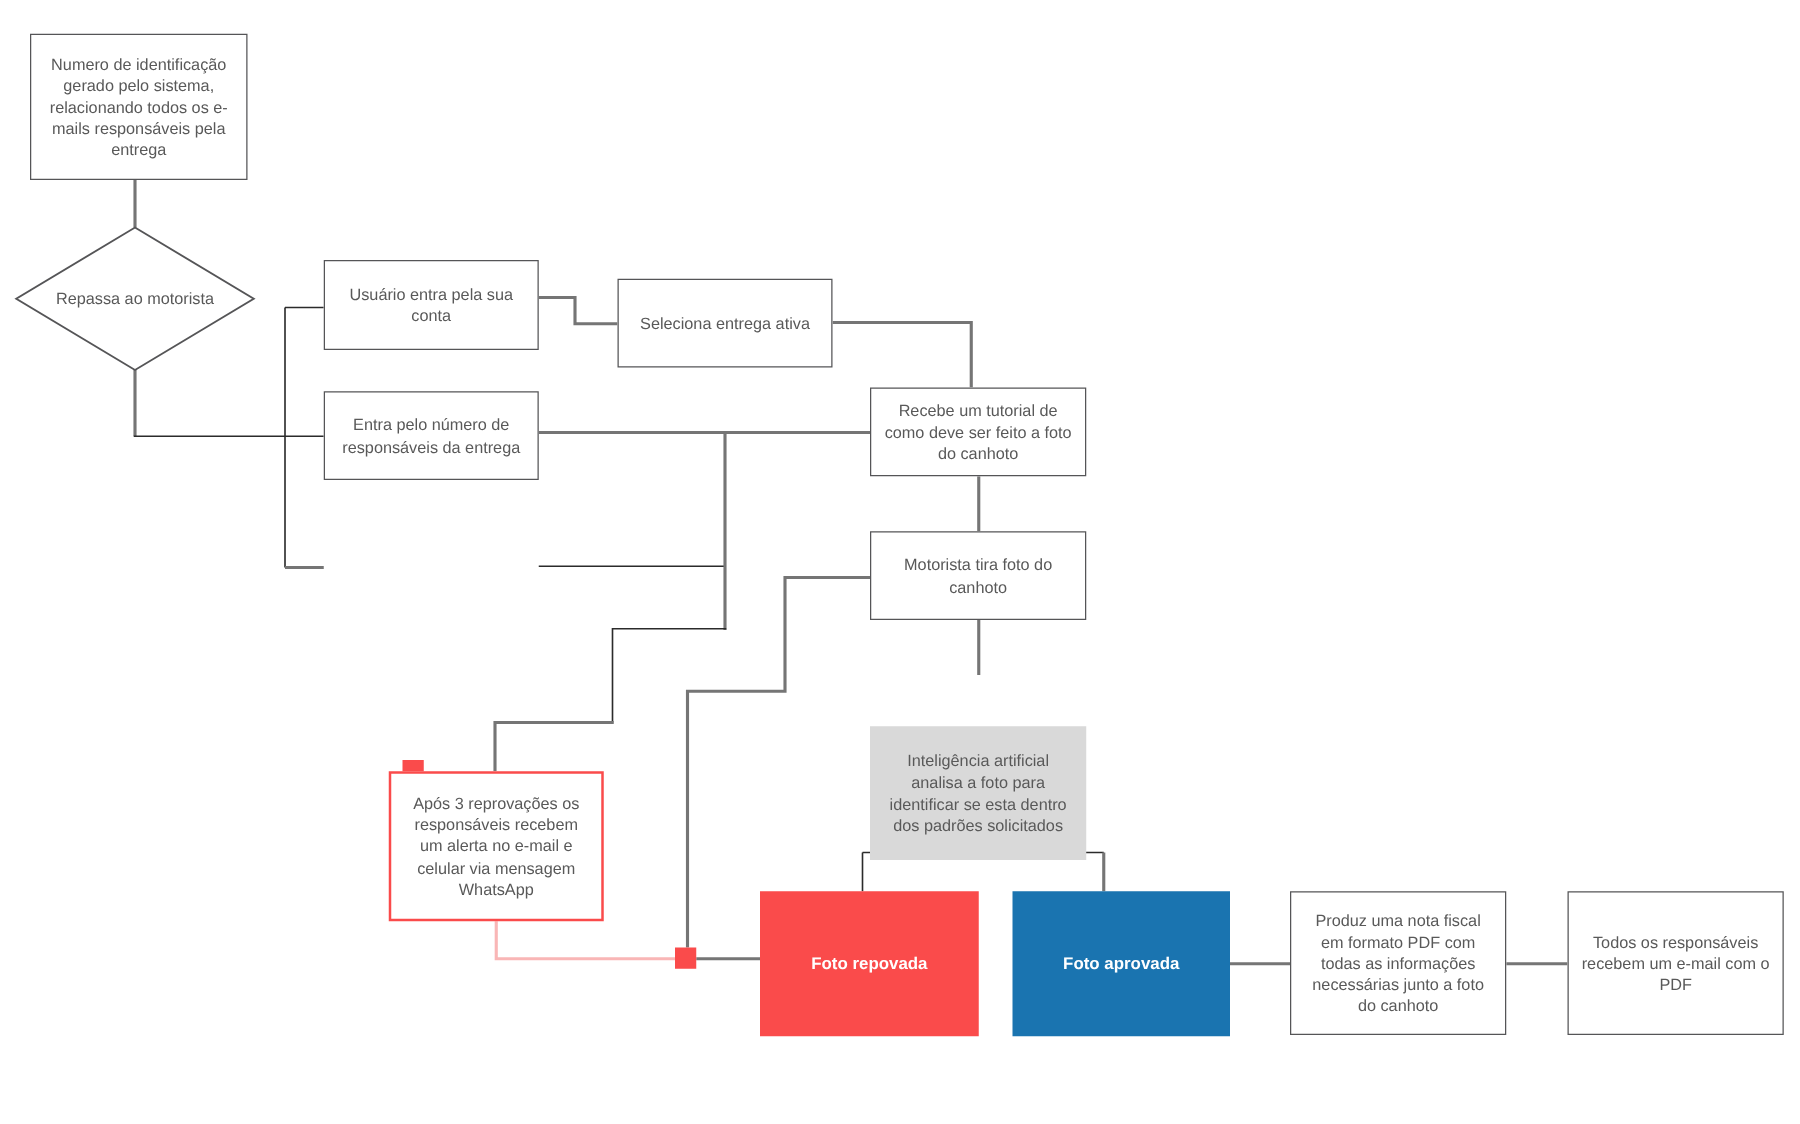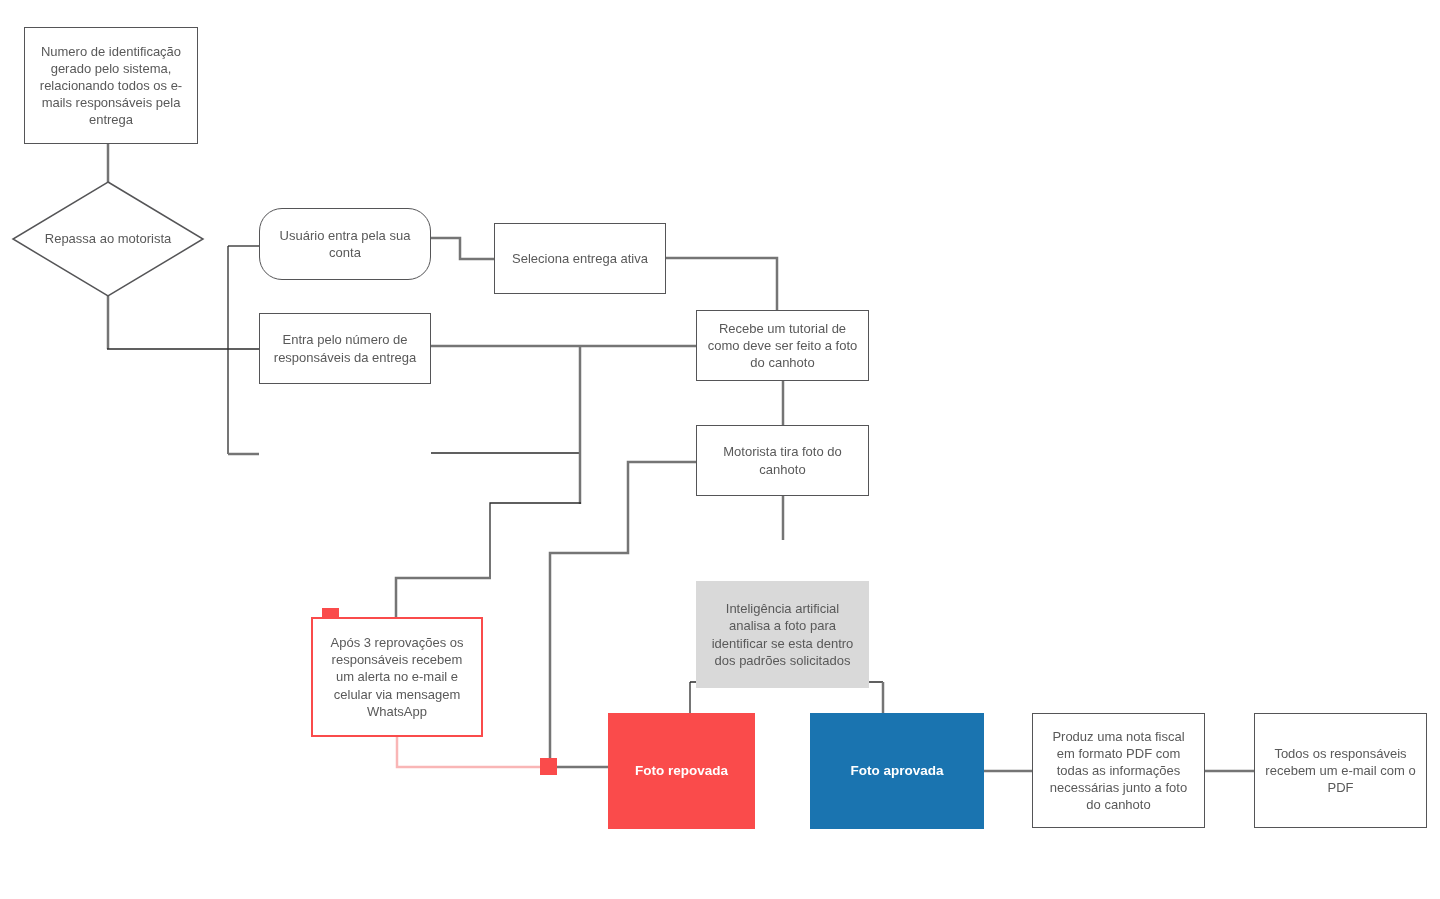--- a/index.html
+++ b/index.html
@@ -139,21 +139,21 @@
   </svg>
 
   <div class="node" style="left:24px; top:27px; width:174px; height:117px;">
     <span>Numero de identificação gerado pelo sistema, relacionando todos os e-mails responsáveis pela entrega</span>
   </div>
 
   <div class="node plain" style="left:33px; top:211px; width:150px; height:56px;">
     <span>Repassa ao motorista</span>
   </div>
 
-  <div class="node" style="left:259px; top:208px; width:172px; height:72px;border-radius:23px;">
+  <div class="node" style="left:259px; top:208px; width:172px; height:72px;">
     <span>Usuário entra pela sua conta</span>
   </div>
 
   <div class="node" style="left:494px; top:223px; width:172px; height:71px;">
     <span>Seleciona entrega ativa</span>
   </div>
 
   <div class="node" style="left:259px; top:313px; width:172px; height:71px;">
     <span>Entra pelo número de responsáveis da entrega</span>
   </div>
@@ -168,21 +168,21 @@
   </div>
 
   <div class="node gray-fill" style="left:696px; top:557px; width:173px; height:107px;margin-top:24px;">
     <span>Inteligência artificial analisa a foto para identificar se esta dentro dos padrões solicitados</span>
   </div>
 
   <div class="node red-outline" style="left:311px; top:617px; width:172px; height:120px;">
     <span>Após 3 reprovações os responsáveis recebem um alerta no e-mail e celular via mensagem WhatsApp</span>
   </div>
 
-  <div class="node red-fill" style="left:608px; top:713px; width:147px; height:116px;">
+  <div class="node red-fill" style="left:608px; top:713px; width:175px; height:116px;">
     <span>Foto repovada</span>
   </div>
 
   <div class="node blue-fill" style="left:810px; top:713px; width:174px; height:116px;">
     <span>Foto aprovada</span>
   </div>
 
   <div class="node" style="left:1032px; top:713px; width:173px; height:115px;">
     <span>Produz uma nota fiscal em formato PDF com todas as informações necessárias junto a foto do canhoto</span>
   </div>

